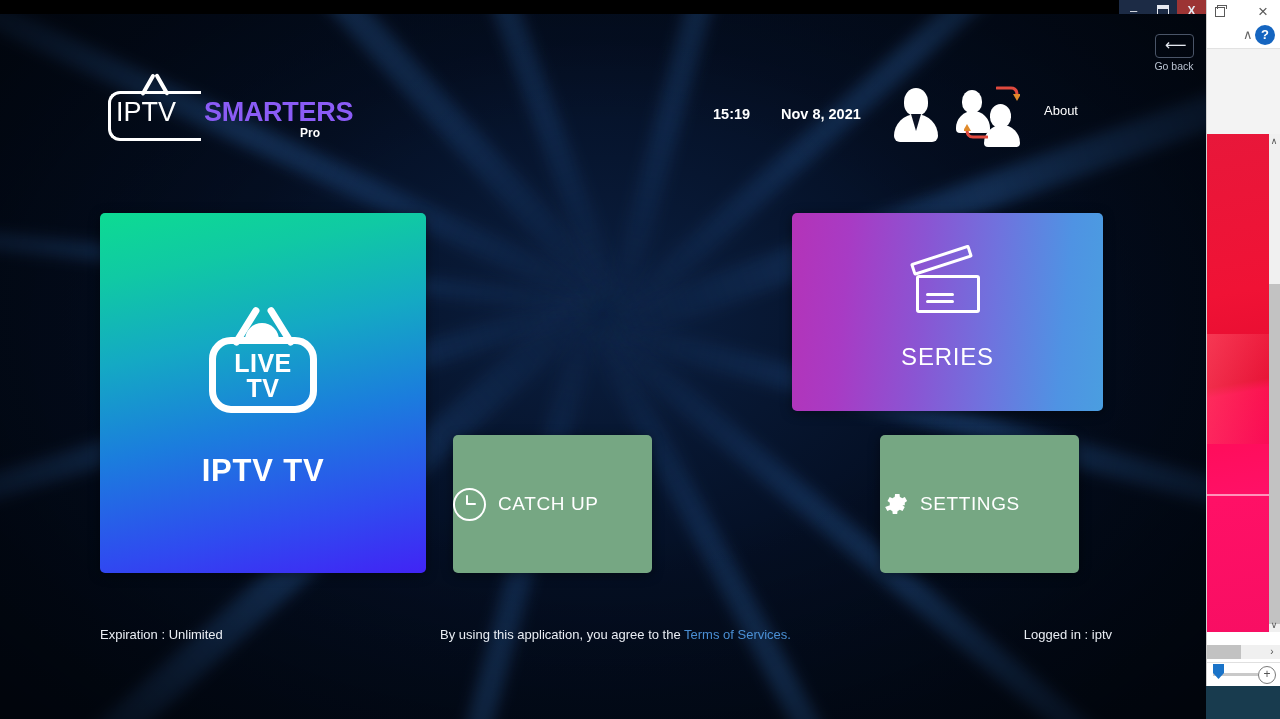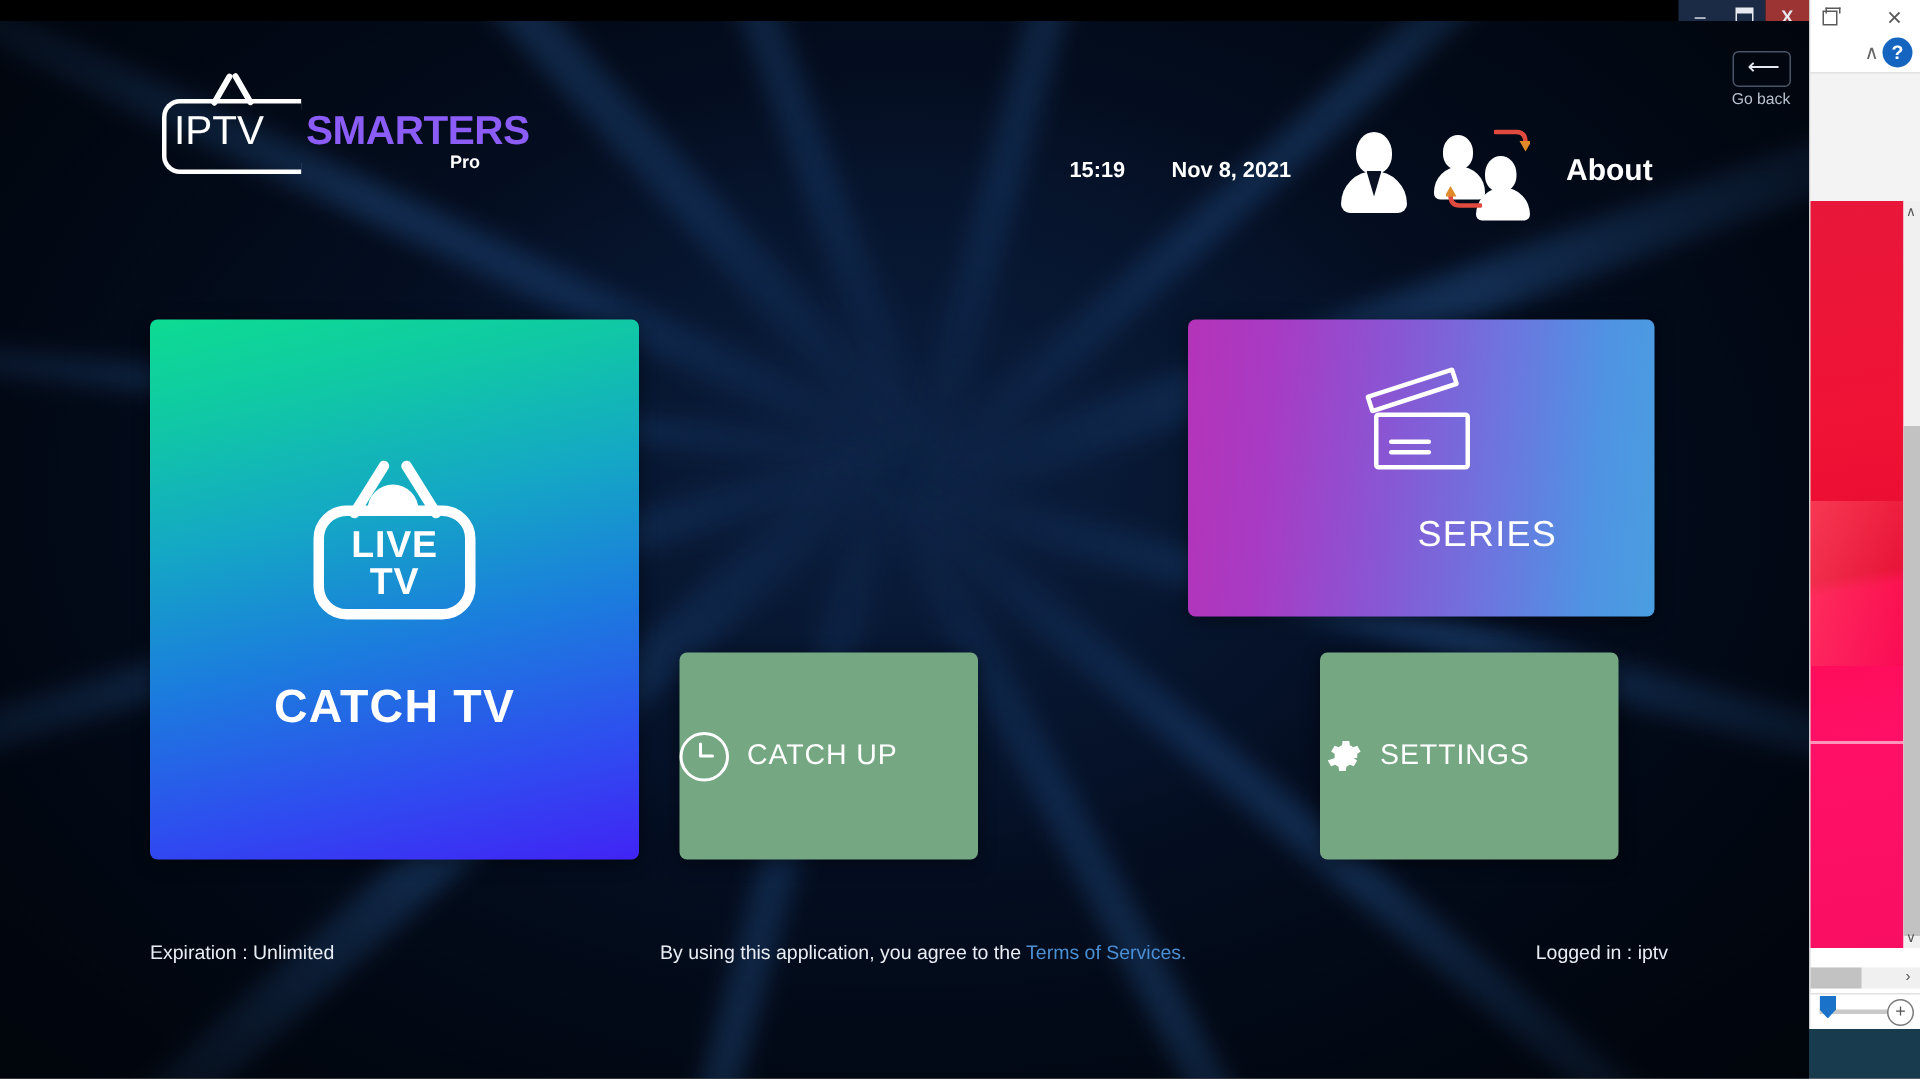--- a/index.html
+++ b/index.html
@@ -179,21 +179,21 @@
     position: absolute; left: 50%; top: 42%; width: 1500px; height: 1100px;
     transform: translate(-50%,-50%);
     background: radial-gradient(ellipse at center, rgba(18,48,96,0.55) 0%, rgba(8,24,55,0.35) 35%, rgba(2,10,25,0) 68%);
   }
   .vignette {
     position: absolute; inset: 0;
     background: radial-gradient(ellipse at 50% 45%, rgba(0,0,0,0) 38%, rgba(0,0,0,0.55) 100%);
   }
 
   
-  .logo { position: absolute; left: 100px; top: 44px; width: 260px; height: 70px; }
+  .logo { position: absolute; left: 100px; top: 69px; width: 260px; height: 70px; }
   .logo-tv-body {
     position: absolute; left: 8px; top: 22px; width: 90px; height: 44px;
     border: 3.5px solid #ffffff; border-radius: 12px;
     border-right: none;
     border-top-right-radius: 0; border-bottom-right-radius: 0;
   }
   .logo-ant {
     position: absolute; width: 3.5px; height: 24px; background: #fff; border-radius: 2px;
   }
   .logo-iptv {
@@ -253,21 +253,21 @@
     background: #fff; border-radius: 18px 18px 4px 4px;
   }
   .sw-arrow-top {
     position: absolute; left: 36px; top: 1px; width: 24px; height: 18px;
   }
   .sw-arrow-bot {
     position: absolute; left: 4px; top: 38px; width: 24px; height: 18px;
   }
   .about-btn {
     position: absolute; left: 1044px; top: 103px;
-    color: #ffffff; font-size: 20px; font-weight: 700;
+    color: #ffffff; font-size: 13px; font-weight: 400;
   }
 
   .goback {
     position: absolute; left: 1155px; top: 34px; width: 40px; height: 40px;
     text-align: center;
   }
   .goback-box {
     position: absolute; left: 0; top: 0; width: 37px; height: 22px;
     border: 1.3px solid #4a5568; border-radius: 4px;
   }
@@ -349,21 +349,21 @@
   .clap-line {
     position: absolute; background: #fff; height: 2.6px; border-radius: 2px;
   }
   .clap-top {
     position: absolute; left: 2px; top: 10px; width: 62px; height: 13px;
     border: 3px solid #fff; border-radius: 2px; box-sizing: border-box;
     transform: rotate(-18deg); transform-origin: left bottom;
   }
   .series-label {
     position: absolute; left: 0; top: 130px; width: 311px; text-align: center;
-    color: #ffffff; font-size: 24px; letter-spacing: 0.8px; font-weight: 400; margin-left: 44px;
+    color: #ffffff; font-size: 24px; letter-spacing: 0.8px; font-weight: 400;
   }
 
   .tile-green {
     top: 435px; height: 138px; background: #76a783;
     display: flex; align-items: center; justify-content: flex-start;
   }
   .tile-catchup { left: 453px; width: 199px; }
   .tile-multiscreen { left: 678px; width: 200px; }
   .tile-settings { left: 880px; width: 199px; }
   .green-label {
@@ -518,21 +518,21 @@
 
     <div class="tile tile-livetv">
       <div class="tv-icon">
         <div class="tv-ant l"></div>
         <div class="tv-ant r"></div>
         <div class="tv-knob"></div>
         <div class="tv-screen"></div>
         <div class="tv-live">LIVE</div>
         <div class="tv-tv">TV</div>
       </div>
-      <div class="livetv-label">CATCH TV</div>
+      <div class="livetv-label">IPTV TV</div>
     </div>
 
 
     <div class="tile tile-series">
       <div class="clap-icon">
         <div class="clap-board"></div>
         <div class="clap-top"></div>
         <div class="clap-line" style="left:14px; top:40px; width:28px;"></div>
         <div class="clap-line" style="left:14px; top:47px; width:28px;"></div>
       </div>

